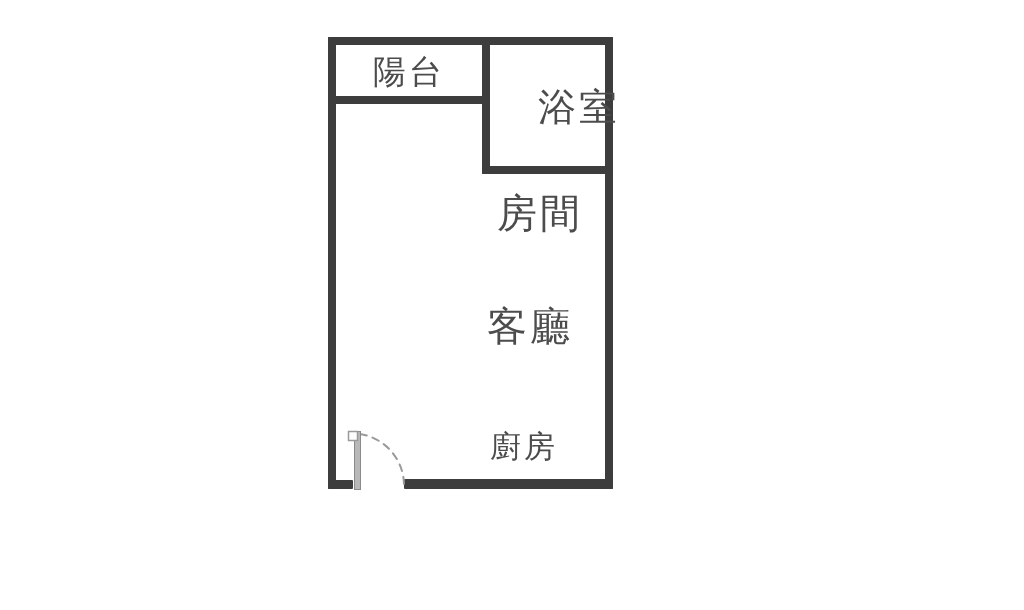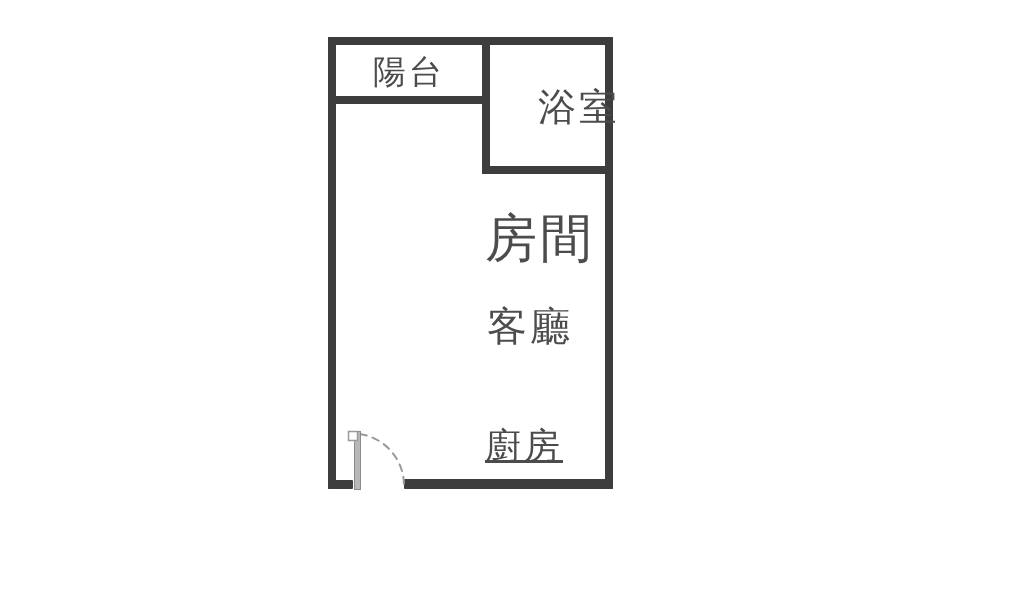--- a/index.html
+++ b/index.html
@@ -42,23 +42,23 @@
     position: absolute;
     transform: translate(-50%, -50%);
     color: var(--text);
     white-space: nowrap;
     letter-spacing: 3px;
     font-weight: 400;
     line-height: 1;
   }
   #lbl-balcony { left: 409px; top: 71px;  font-size: 33px; }
   #lbl-bath    { left: 552px; top: 107px; font-size: 38px; margin-left: 27px; }
-  #lbl-bedroom { left: 540px; top: 213px; font-size: 52px; margin-top: 25px; }
+  #lbl-bedroom { left: 540px; top: 213px; font-size: 40px; }
   #lbl-living  { left: 530px; top: 326px; font-size: 40px; text-align: right; }
-  #lbl-kitchen { left: 524px; top: 446px; font-size: 36px; text-decoration: underline; }
+  #lbl-kitchen { left: 524px; top: 446px; font-size: 31px; }
 
   svg.overlay {
     position: absolute;
     left: 0; top: 0;
     width: 1024px; height: 610px;
     pointer-events: none;
   }
   .door-arc {
     fill: none;
     stroke: var(--door-arc);

